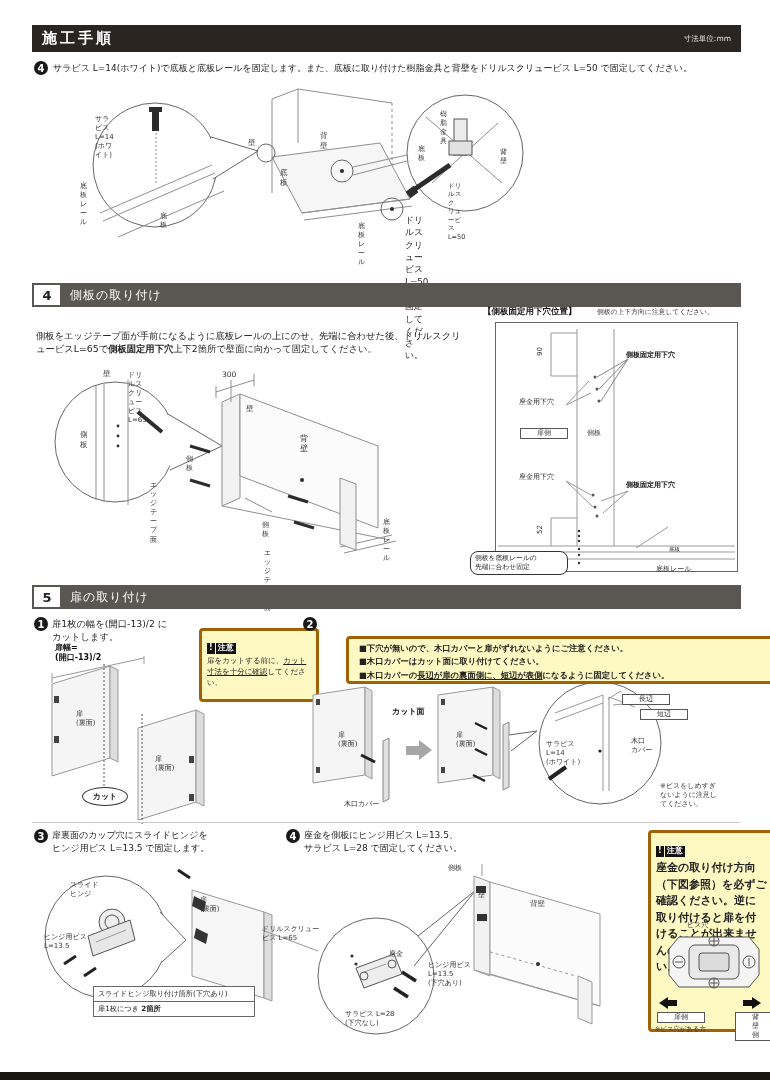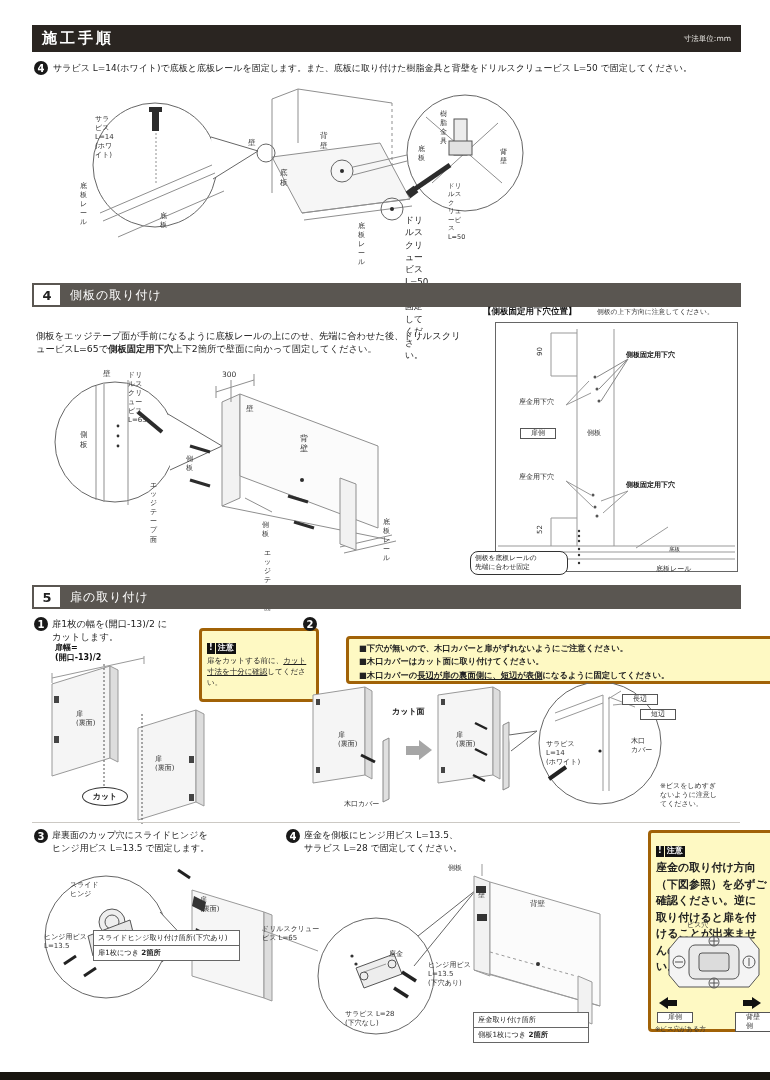--- a/index.html
+++ b/index.html
@@ -20,21 +20,21 @@
   
   .numc{position:absolute;width:14px;height:14px;border-radius:50%;background:#191919;color:#fff;
         font-size:10px;font-weight:bold;display:flex;align-items:center;justify-content:center;}
   
   .txt{position:absolute;font-size:9.3px;line-height:1.4;color:#222;white-space:pre-line;}
   .lb{position:absolute;font-size:7px;line-height:1.3;color:#333;white-space:pre-line;}
   .lb.b{font-weight:bold;color:#111;}
   .bold{font-weight:bold;}
   .u{text-decoration:underline;}
   .rot{transform:rotate(270deg);transform-origin:center;}
-  .boxedlb{border:1px solid #555;padding:0 10px;background:#fff;}
+  .boxedlb{border:1px solid #555;padding:0 16px;background:#fff;}
   
   .rbox{position:absolute;border:3px solid #a16207;border-radius:4px;background:#fef9c3;box-sizing:border-box;margin-left:36px;}
   .sqbox{position:absolute;border:1px solid #666;background:#fff;box-sizing:border-box;}
   .warn-chip{display:inline-block;background:#111;color:#fff;font-size:8px;font-weight:bold;
              padding:0px 2px;margin-right:1px;line-height:1.35;}
   .infobox{position:absolute;border:1px solid #666;background:#fff;font-size:7.2px;box-sizing:border-box;}
   .infobox .row1{border-bottom:1px solid #666;padding:2px 4px;}
   .infobox .row2{padding:2px 4px;}
   .oval{position:absolute;border:1px solid #333;border-radius:50%;background:#fff;
         font-size:8px;font-weight:bold;display:flex;align-items:center;justify-content:center;}
@@ -343,21 +343,21 @@
     <path d="M158 34 L170 40 L168 50 L156 44 Z" fill="#333"></path>
     <path d="M160 66 L172 72 L170 82 L158 76 Z" fill="#333"></path>
     <line x1="142" y1="8" x2="154" y2="16" stroke="#222" stroke-width="3"></line>
   </svg>
   <span class="lb" style="left:70px;top:881px;">スライド
 ヒンジ</span>
   <span class="lb" style="left:44px;top:933px;">ヒンジ用ビス
 L=13.5</span>
   <span class="lb" style="left:200px;top:896px;">扉
 (裏面)</span>
-  <div class="infobox" style="left:93px;top:930px;width:147px;">
+  <div class="infobox" style="left:93px;top:986px;width:162px;">
     <div class="row1">スライドヒンジ取り付け箇所(下穴あり)</div>
     <div class="row2"><span>扉1枚につき </span><span class="bold">2箇所</span></div>
   </div>
 
   <div class="numc" style="left:286px;top:829px;">4</div>
   <div class="txt" style="left:304px;top:829px;width:260px;font-size:9px;">座金を側板にヒンジ用ビス L=13.5、
 サラビス L=28 で固定してください。</div>
   <svg style="left:256px;top:856px;" width="352" height="204" viewBox="0 0 352 204">
     <g fill="none" stroke="#999" stroke-width="1">
       <circle cx="120" cy="120" r="58" stroke="#666"></circle>
@@ -386,24 +386,20 @@
 ビス L=65</span>
   <span class="lb" style="left:389px;top:950px;">座金</span>
   <span class="lb" style="left:428px;top:961px;">ヒンジ用ビス
 L=13.5
 (下穴あり)</span>
   <span class="lb" style="left:345px;top:1010px;">サラビス L=28
 (下穴なし)</span>
   <span class="lb" style="left:448px;top:864px;">側板</span>
   <span class="lb" style="left:478px;top:891px;">壁</span>
   <span class="lb" style="left:530px;top:899px;font-size:7.5px;">背壁</span>
-  <div class="infobox" style="left:473px;top:1012px;width:116px;">
-    <div class="row1">座金取り付け箇所</div>
-    <div class="row2"><span>側板1枚につき </span><span class="bold">2箇所</span></div>
-  </div>
 
   <div class="rbox" style="left:612px;top:830px;width:127px;height:202px;padding:5px 5px;">
     <div>
       <span class="warn-chip">!</span><span class="warn-chip">注意</span>
     </div>
     <div style="font-size:11px;line-height:1.5;margin-top:3px;font-weight:bold;">座金の取り付け方向（下図参照）を必ずご確認ください。逆に取り付けると扉を付けることが出来ませんのでご注意ください。</div>
     <span class="lb" style="left:36px;top:88px;">ビス穴</span>
     <svg style="left:14px;top:96px;" width="98" height="66" viewBox="0 0 98 66">
       <g fill="none" stroke="#555" stroke-width="1">
         <path d="M14 8 L84 8 L94 20 L94 46 L84 58 L14 58 L4 46 L4 20 Z" fill="#f4f4f4"></path>

